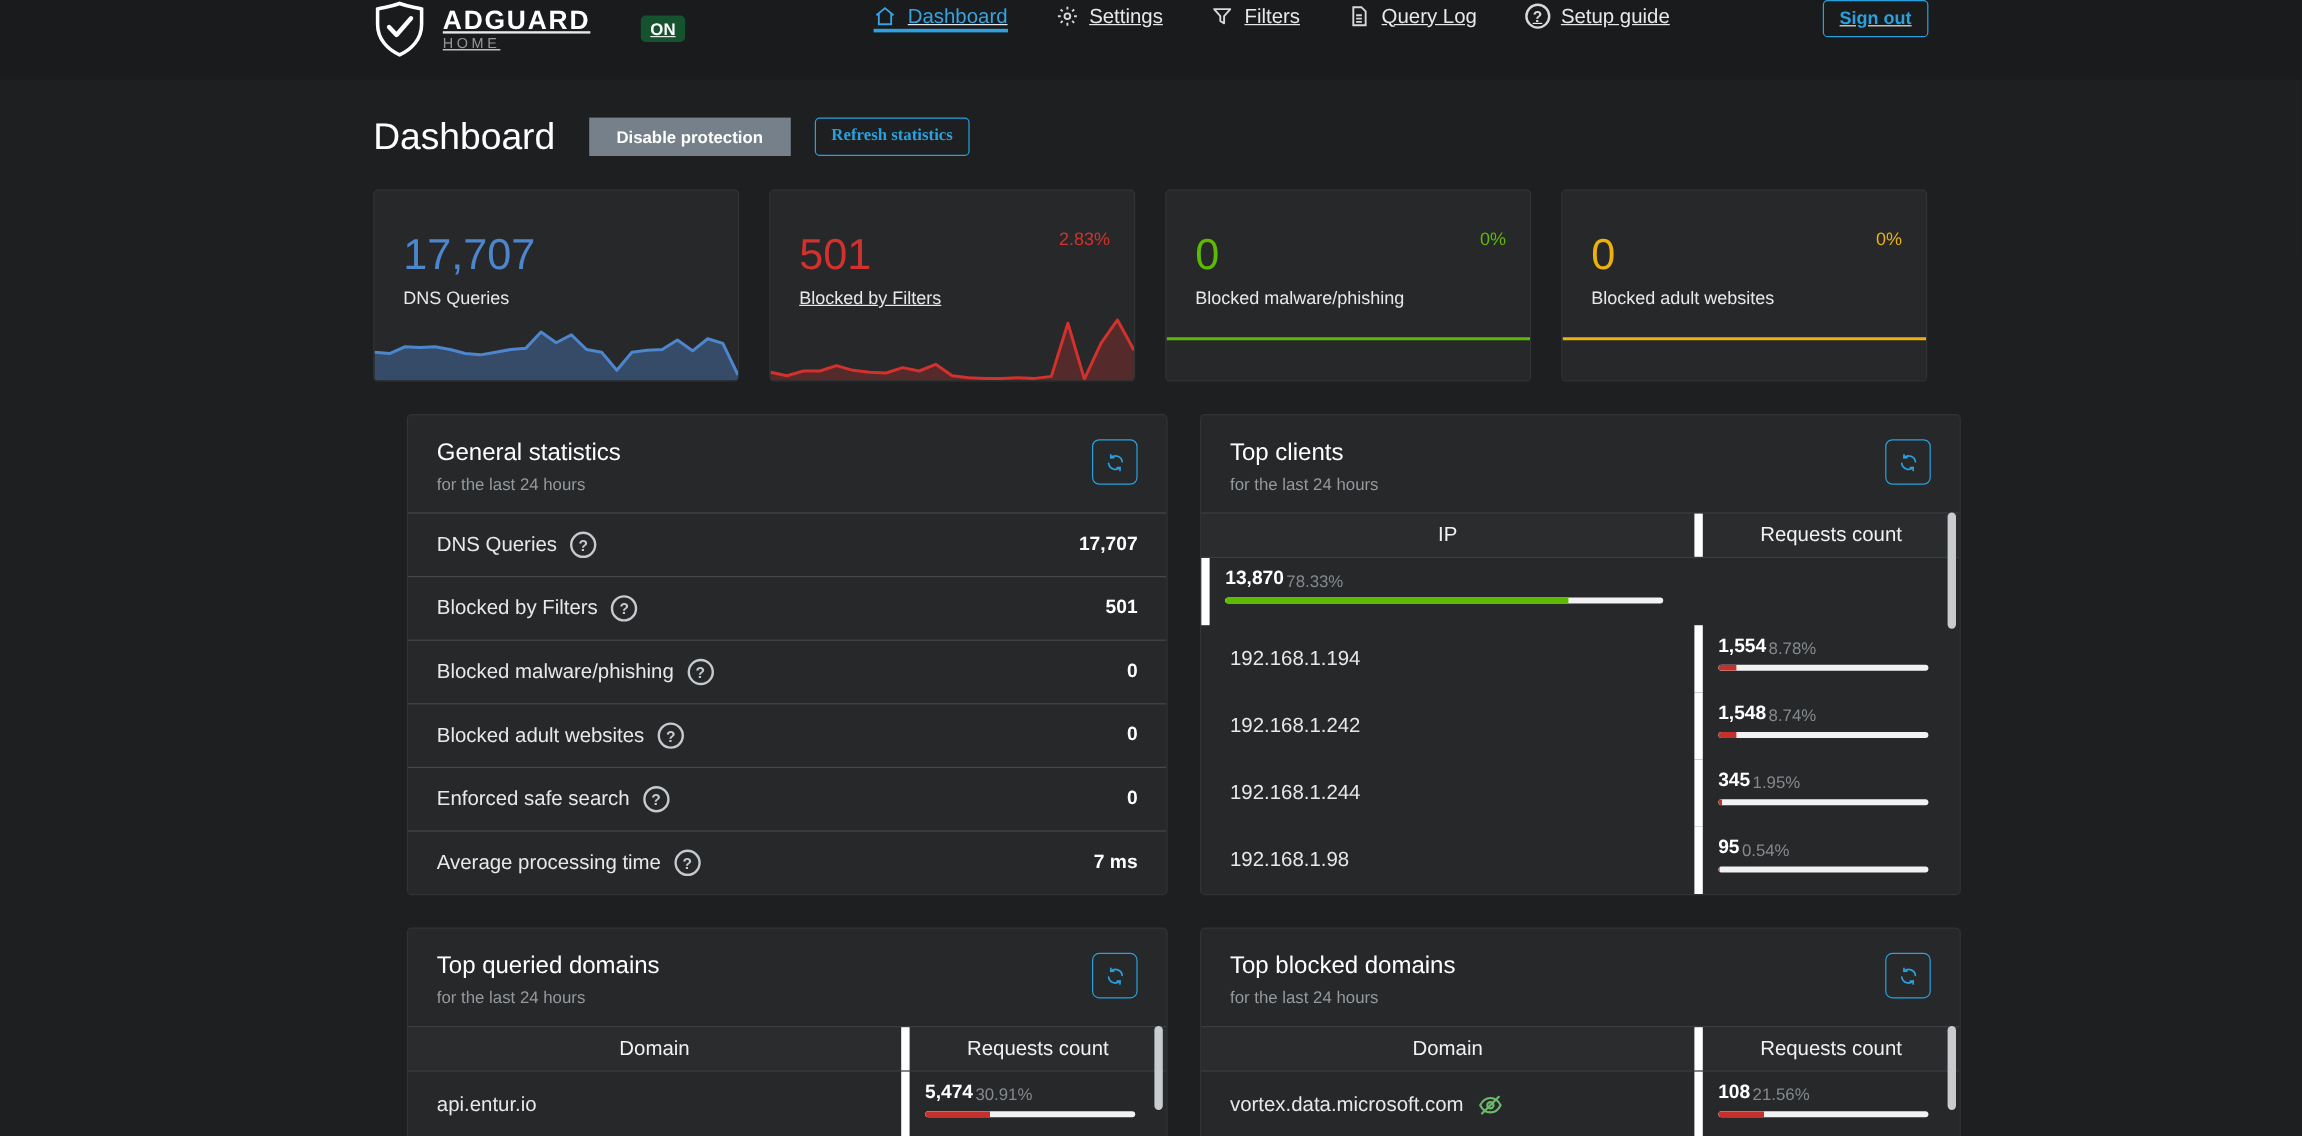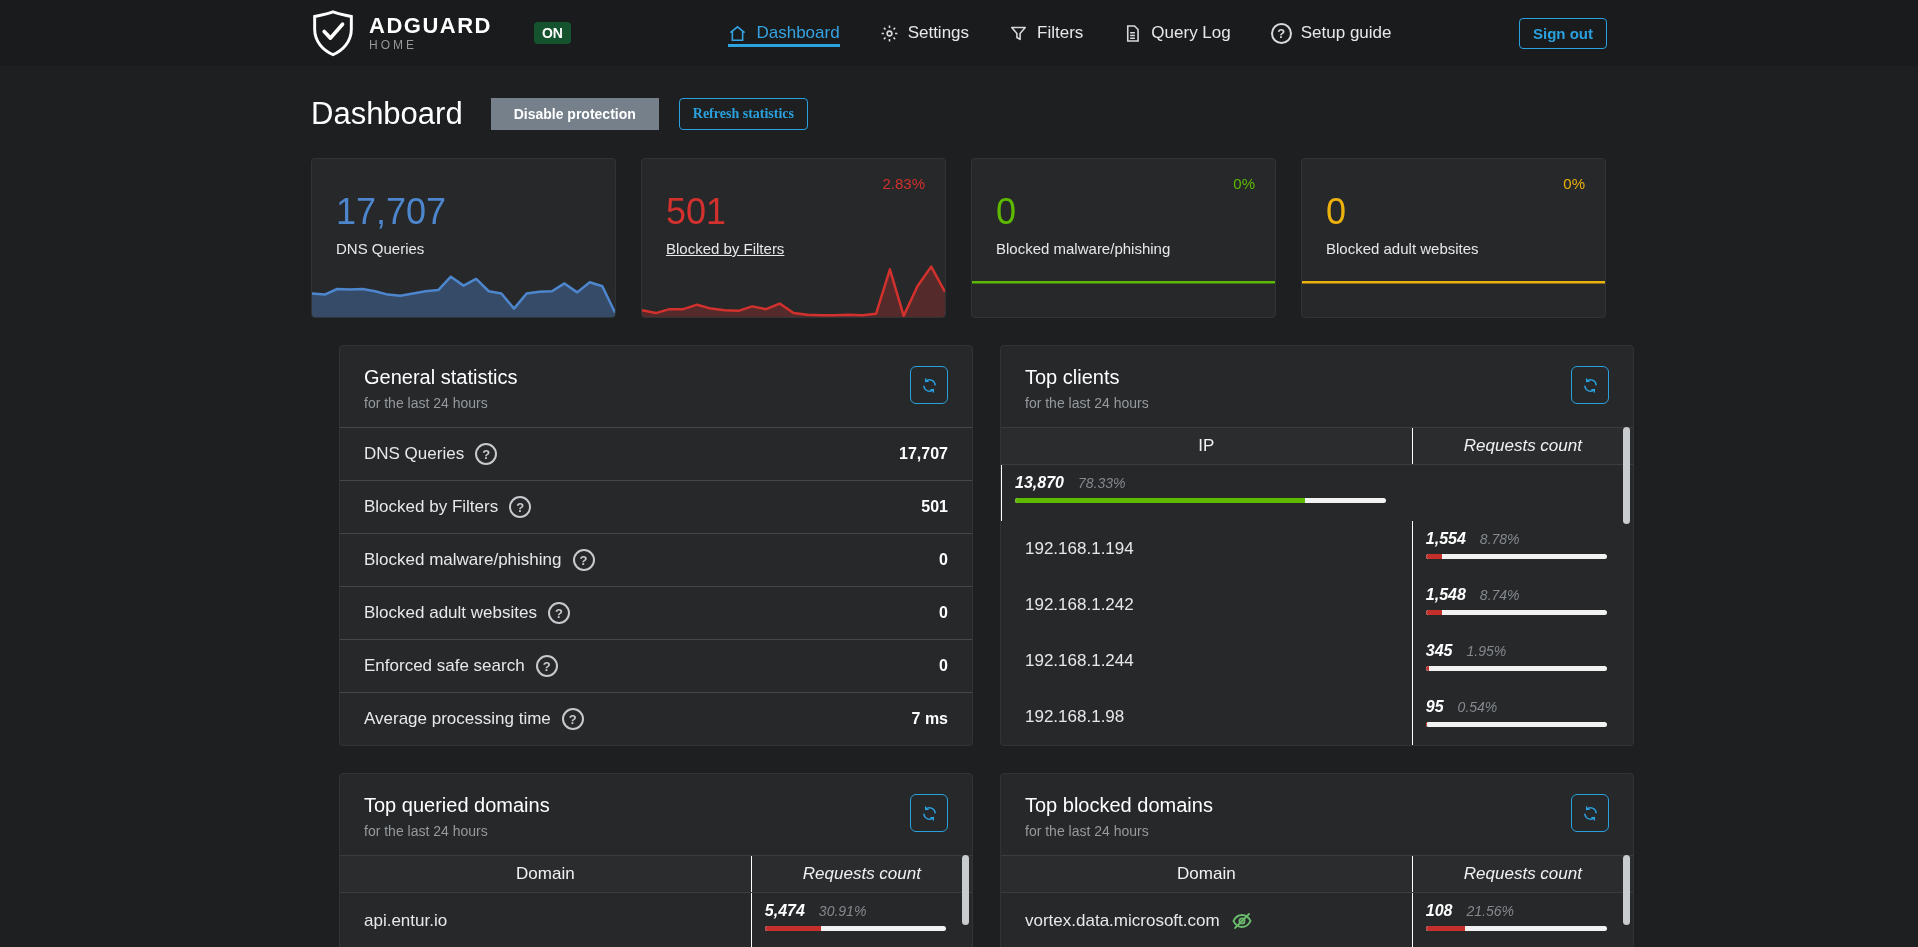--- a/index.html
+++ b/index.html
@@ -1,21 +1,21 @@
 <!DOCTYPE html>
 <html><head>
 <meta charset="utf-8">
 <style>
   * { margin:0; padding:0; box-sizing:border-box; }
   html,body { width:1918px; height:947px; overflow:hidden; }
   body { background:#1d1f20; font-family:"Liberation Sans", sans-serif; color:#e6e8e9; }
 
   
   .navbar { height:66px; background:#191b1c; }
-  .navbar-inner { width:1296px; height:100%; margin:0 auto; display:flex; align-items:center; }
+  .navbar-inner { width:1296px; height:100%; margin:0 auto; display:flex; align-items:flex-start;text-decoration:underline; }
   .brand { display:flex; align-items:center; gap:14px; }
   .brand-shield { width:44px; height:48px; }
   .brand-text { display:flex; flex-direction:column; line-height:1.05; }
   .brand-name { font-size:22px; font-weight:bold; letter-spacing:1.5px; color:#fff; }
   .brand-sub { font-size:12px; letter-spacing:3px; color:#94989b; margin-top:2px; }
   .on-badge { background:#14532d; color:#fff; font-size:14px; font-weight:bold; border-radius:4px; padding:3px 8px; margin-left:28px; }
   .nav-menu { flex:1; display:flex; justify-content:center; align-items:stretch; gap:40px; margin-left:30px; }
   .nav-item { display:flex; align-items:center; gap:9px; font-size:17px; color:#e6e8e9; cursor:pointer; border-bottom:3px solid transparent; padding-top:3px; }
   .nav-item svg { stroke:#d7d9da; }
   .nav-item.active { color:#36a3e2; border-bottom-color:#2da2e0; }
@@ -30,45 +30,45 @@
   .page-title { font-size:31px; font-weight:400; color:#fff; margin-right:8px; }
   .btn-gray { background:#75808a; border:none; color:#fff; font-family:inherit; font-size:14px; font-weight:bold; border-radius:0; padding:8px 23px; cursor:pointer; }
   .btn-outline { background:transparent; border:1px solid #2aa1de; color:#2aa1de; font-family:Liberation Serif, serif; font-size:14px; font-weight:bold; border-radius:4px; padding:7px 13px; cursor:pointer; }
 
   
   .cards-row { display:grid; grid-template-columns:repeat(4, 305px); gap:25px; }
   .stat-card { position:relative; height:160px; background:#26282a; border:1px solid #313436; border-radius:4px; padding:24px 24px 0; overflow:hidden; }
   .stat-number { font-size:36px; font-weight:400; margin-top:8px; }
   .stat-label { font-size:15px; color:#e6e8e9; margin-top:7px; display:inline-block; }
   a.stat-label { text-decoration:underline; cursor:pointer; }
-  .stat-pct { position:absolute; top:16px; right:20px; font-size:15px; }
+  .stat-pct { position:absolute; top:32px; right:20px; font-size:15px; }
   .spark { position:absolute; left:0; right:0; bottom:0; width:100%; height:56px; display:block; }
 
   
   .panels-grid { display:grid; grid-template-columns:634px 634px; gap:27px; margin-top:27px;margin-left:28px; }
   .panel { background:#26282a; border:1px solid #313436; border-radius:4px; position:relative; overflow:hidden; }
   .panel-head { display:flex; justify-content:space-between; align-items:flex-start; padding:20px 24px 16px; }
   .panel-title { font-size:20px; font-weight:400; color:#fff; }
   .panel-sub { font-size:14px; color:#969a9d; margin-top:6px; }
   .refresh-btn { width:38px; height:38px; background:transparent; border:1px solid #2aa1de; border-radius:6px; display:flex; align-items:center; justify-content:center; cursor:pointer; }
 
   
   .gs-row { display:flex; justify-content:space-between; align-items:center; height:53px; padding:0 24px; border-top:1px solid #454849; }
   .gs-label { display:flex; align-items:center; gap:11px; font-size:17px; }
   .qmark { width:22px; height:22px; border:2px solid #c6cacd; border-radius:50%; display:inline-flex; align-items:center; justify-content:center; font-size:13px; font-weight:bold; color:#c6cacd; cursor:pointer; }
   .gs-value { font-size:16px; font-weight:bold; color:#fff; }
 
   
   .tbl-head { display:grid; grid-template-columns:65% 35%; height:38px; border-top:1px solid #3a3d3f; border-bottom:1px solid #3a3d3f; background:rgba(255,255,255,0.02); }
   .tbl-head > div { display:flex; align-items:center; justify-content:center; font-size:17px; color:#f0f1f2; }
-  .tbl-head .col-right, .tbl-row .cell-right { border-left:1px solid #ffffff;font-style:italic; }
+  .tbl-head .col-right, .tbl-row .cell-right { border-left:7px solid #ffffff; }
   .tbl-row { display:grid; grid-template-columns:65% 35%; height:56px; }
   .cell-left { display:flex; align-items:center; gap:10px; padding-left:24px; font-size:17px; }
   .cell-right { padding:9px 26px 0 13px; }
-  .count-line { display:flex; align-items:center; gap:14px; }
+  .count-line { display:flex; align-items:flex-end; gap:2px; }
   .count { font-size:16px; font-weight:bold; color:#fff; }
   .pct { font-size:14px; color:#85898d; }
   .bar { height:5px; background:#f2f2f2; border-radius:3px; margin-top:6px; overflow:hidden; }
   .bar-fill { display:block; height:100%; border-radius:3px 0 0 3px; }
 
   .scroll-thumb { position:absolute; right:3px; width:7px; background:#c9cccf; border-radius:4px; }
 </style>
 </head>
 <body>
 

